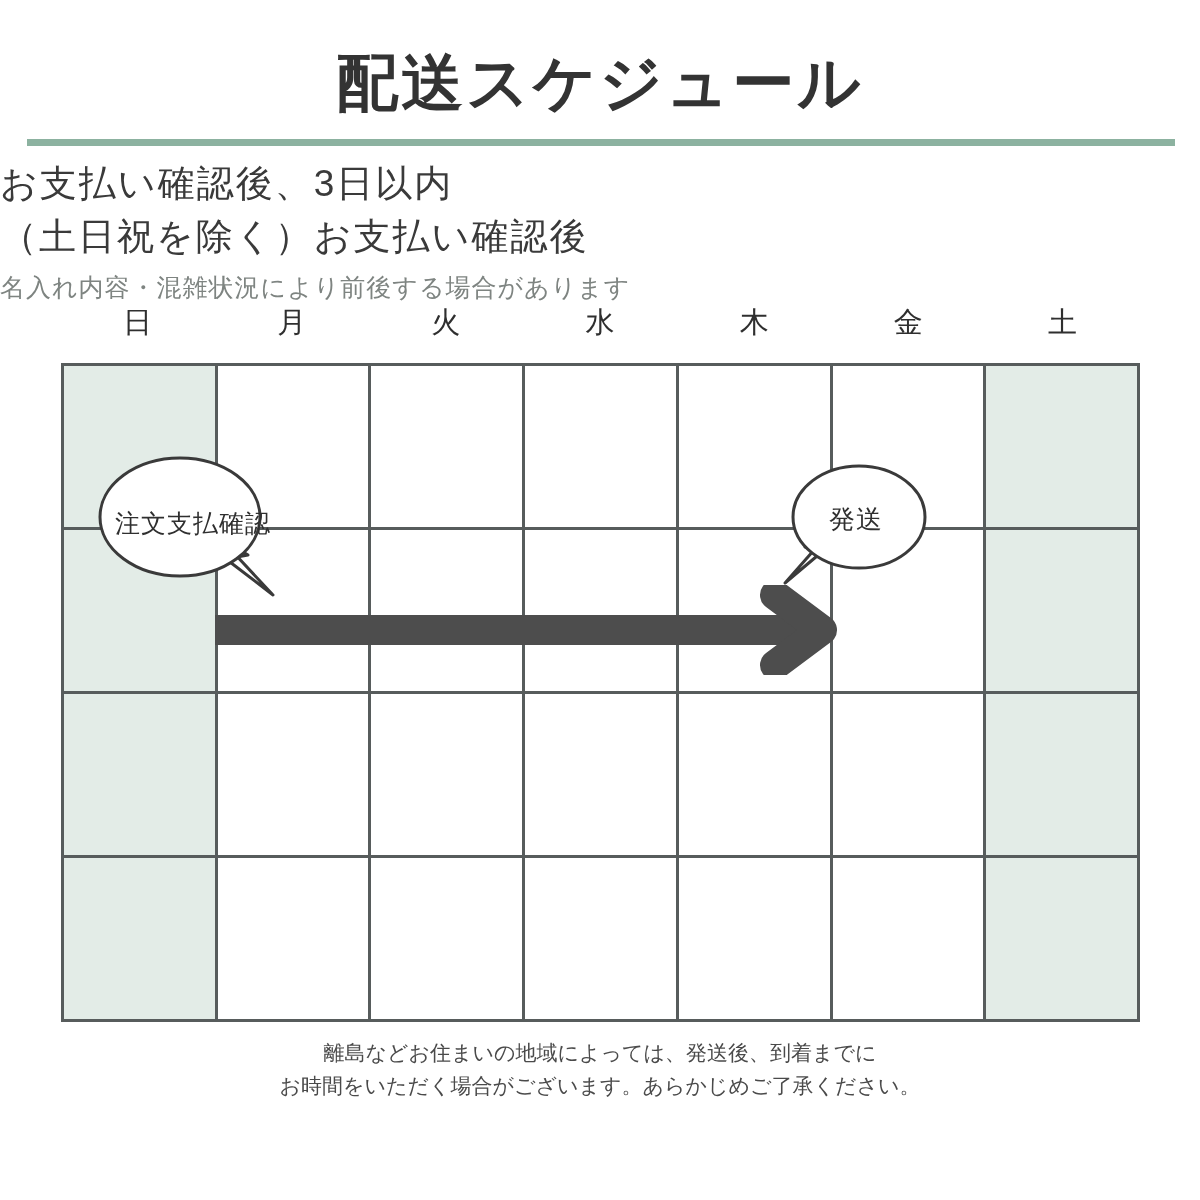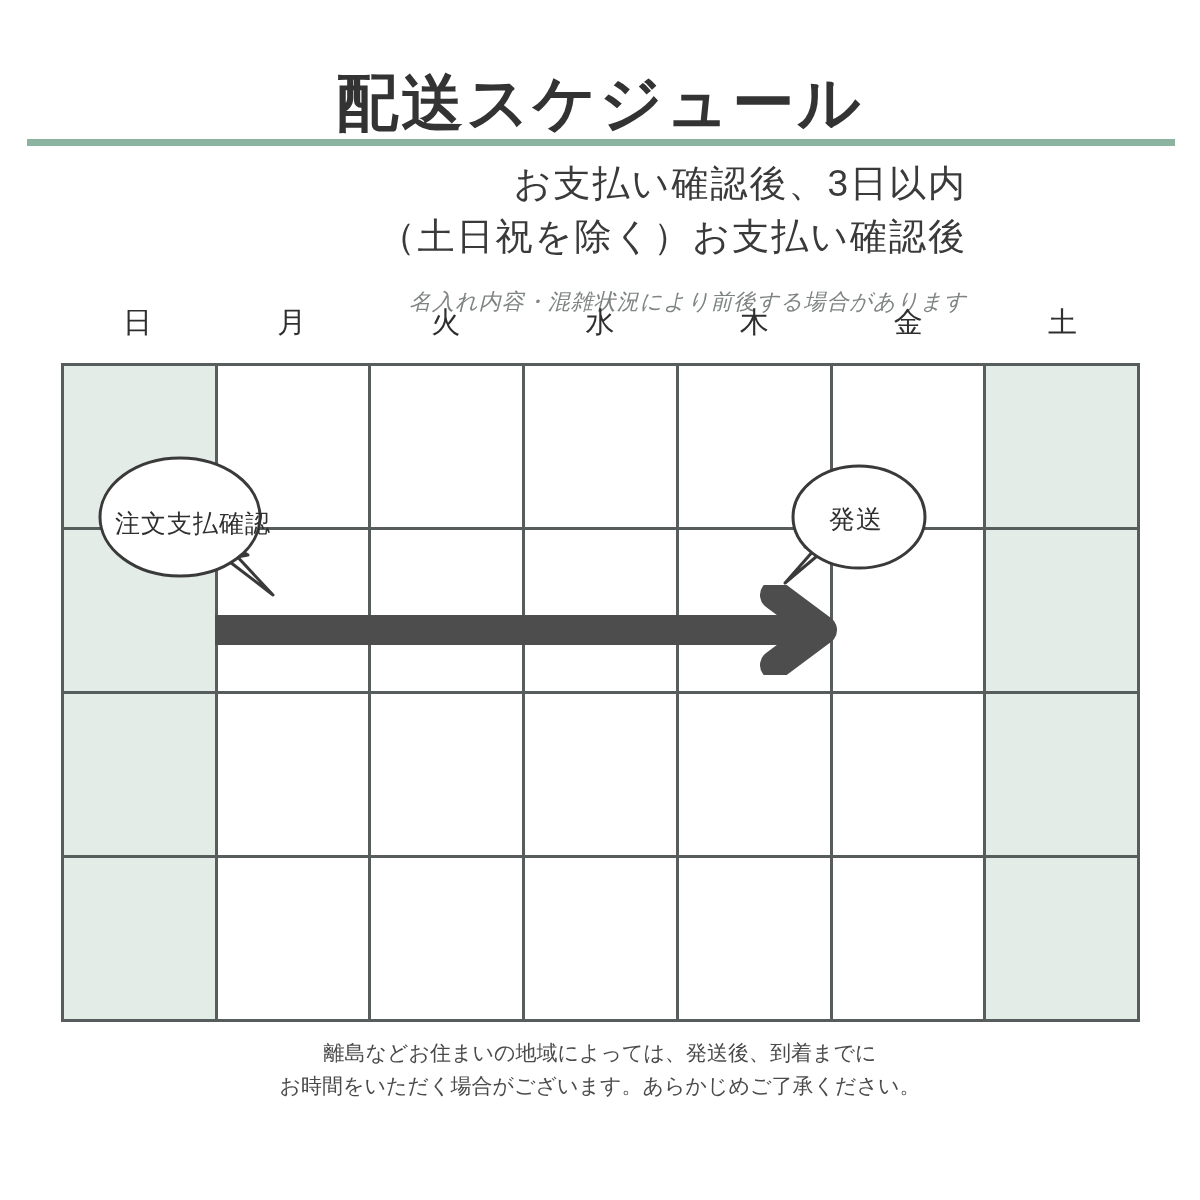--- a/index.html
+++ b/index.html
@@ -22,56 +22,54 @@
     left: 0;
     top: 52px;
     width: 1200px;
     text-align: center;
     font-size: 62px;
     font-weight: 600;
     letter-spacing: 3px;
     color: #333333;
     line-height: 1.0;
     white-space: nowrap;
-    margin-top: 20px;
   }
   .title-rule {
     position: absolute;
     left: 27px;
     top: 139px;
     width: 1148px;
     height: 7px;
     background: #8cb2a0;
   }
 
   
   .subtitle-block {
     position: absolute;
     left: 0;
     top: 158px;
     width: 967px;
-    text-align: right;
+    text-align: left;
   }
   .subtitle-line {
     font-size: 37px;
     font-weight: 400;
     letter-spacing: 2px;
     color: #3a3a3a;
     line-height: 1.42;
     white-space: nowrap;
   }
   .subtitle-note {
-    font-size: 22px;
+    font-size: 25px;
     font-weight: 400;
     letter-spacing: 1px;
     color: #7e8481;
     line-height: 1.5;
-    margin-top: 22px;
-    white-space: nowrap;
-    font-style: italic;
+    margin-top: 6px;
+    white-space: nowrap;
   }
 
   
   .dow-row {
     position: absolute;
     left: 61px;
     top: 303px;
     width: 1079px;
     display: flex;
   }

